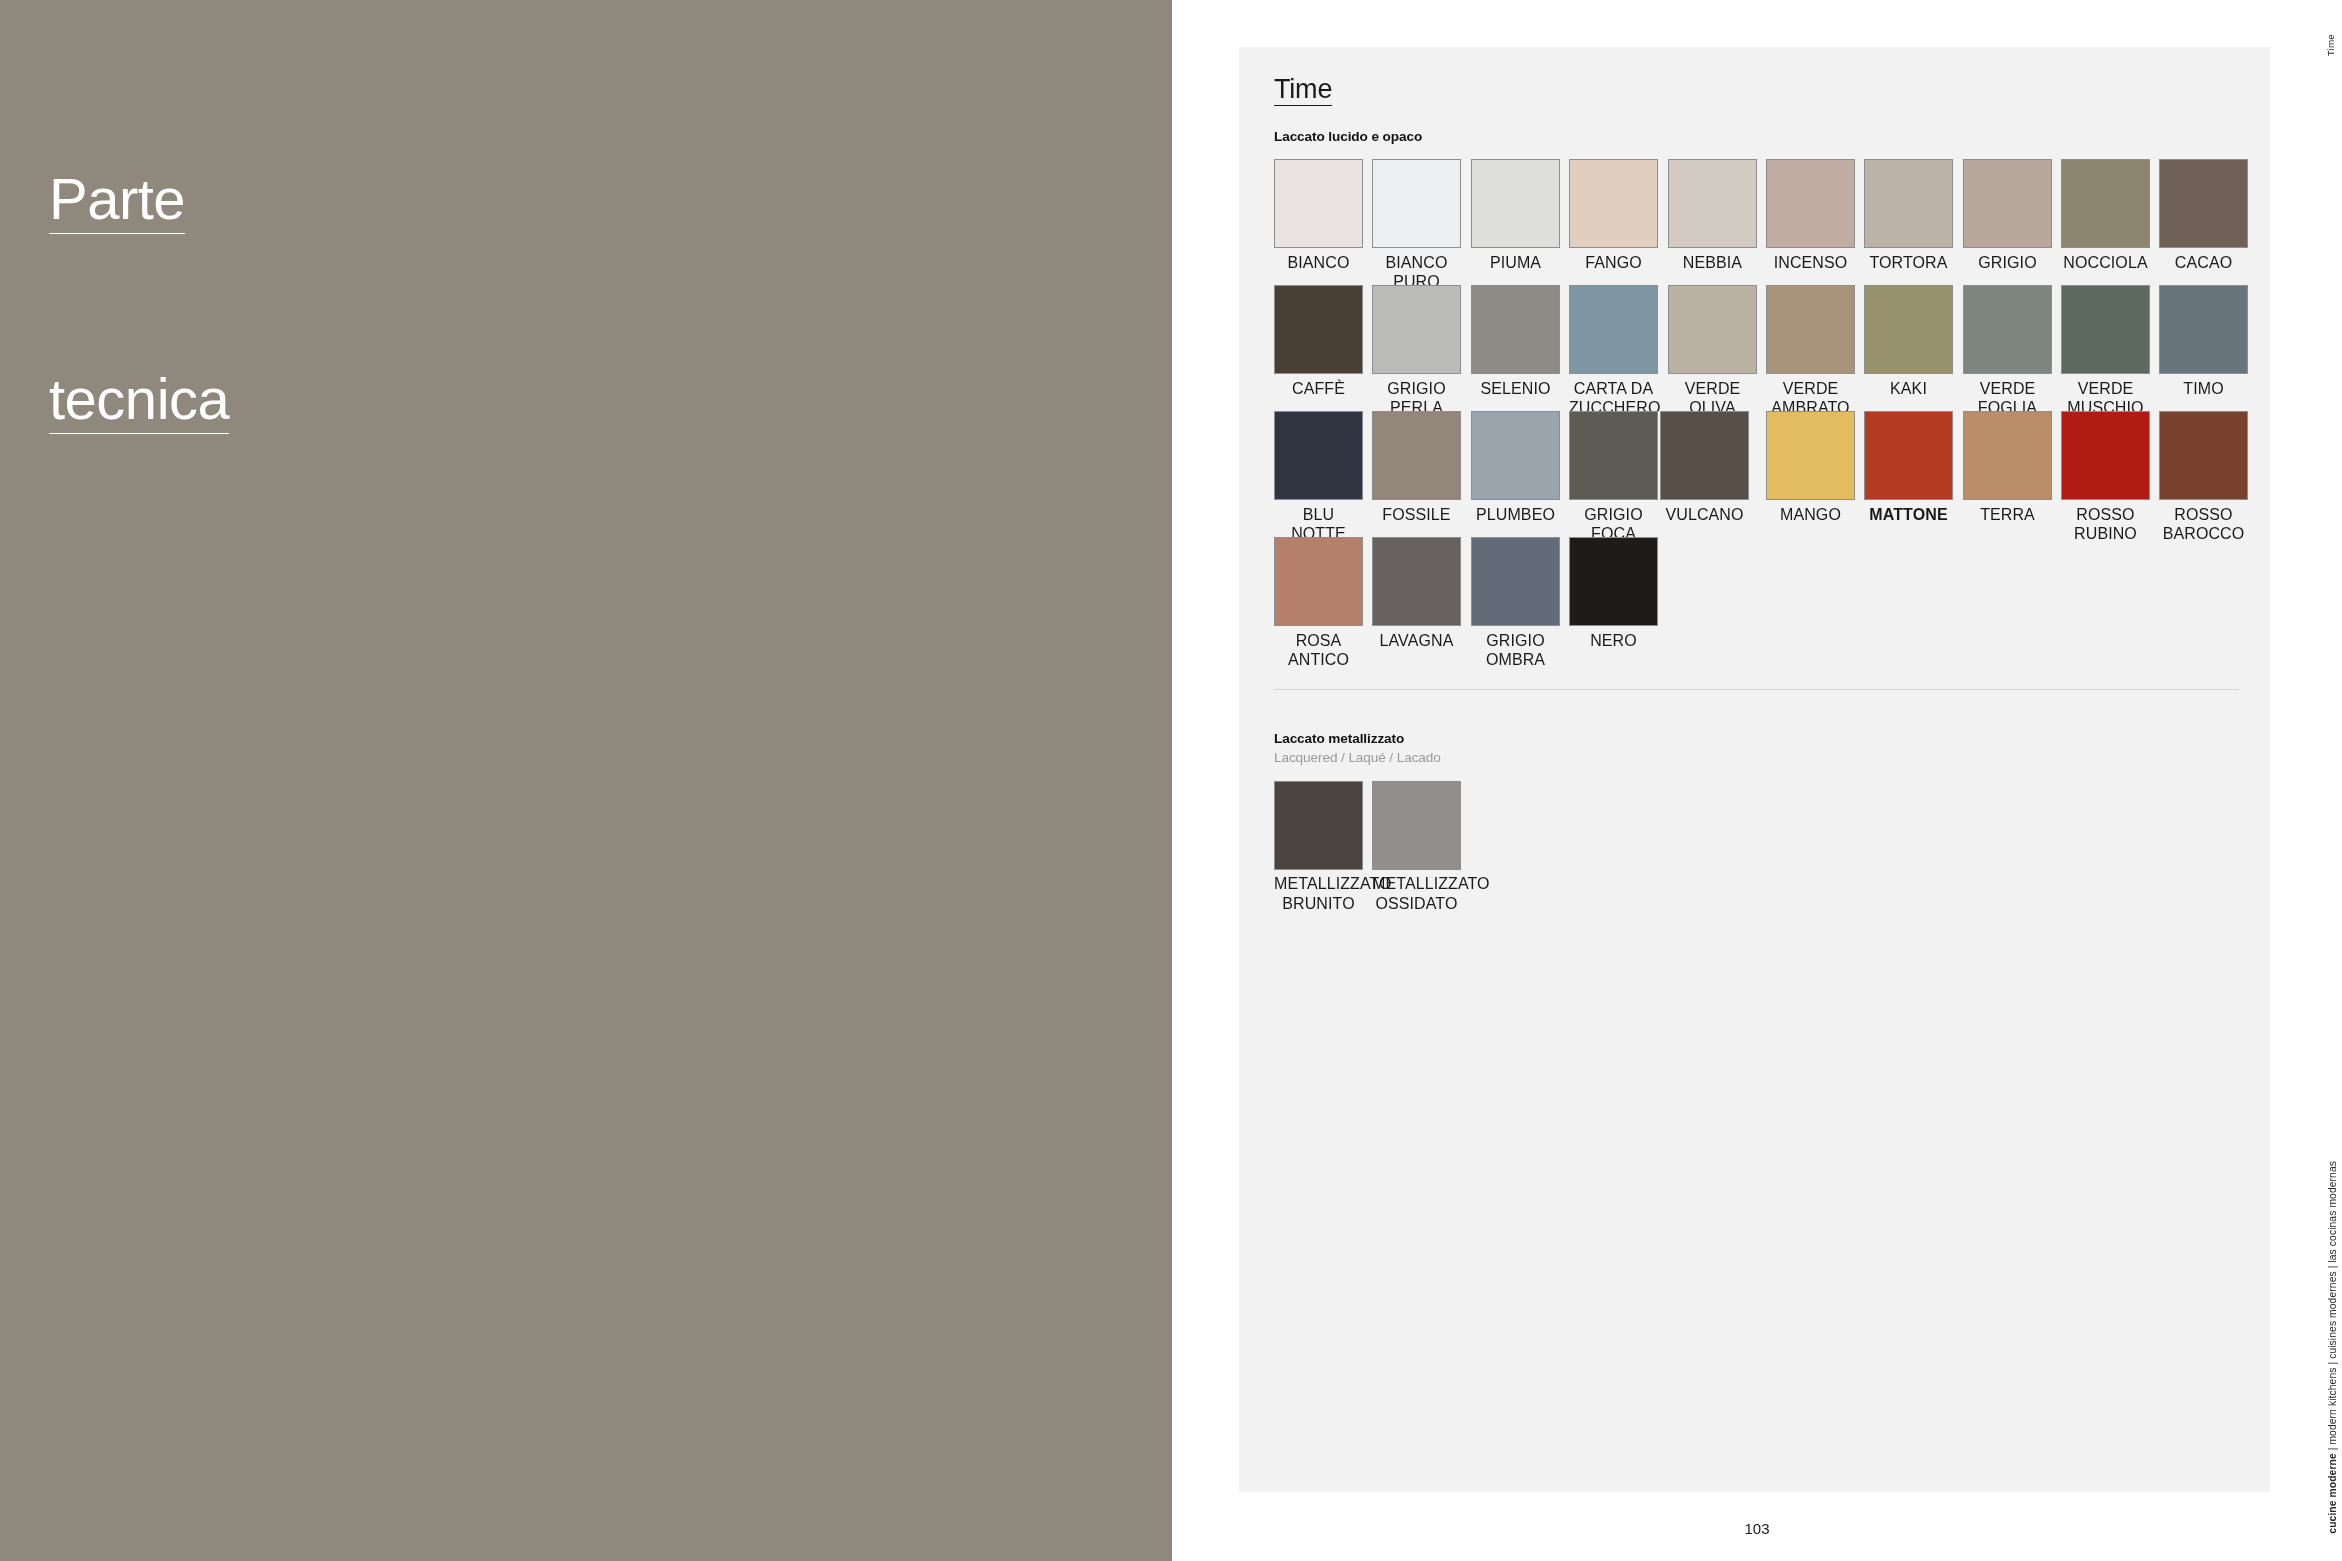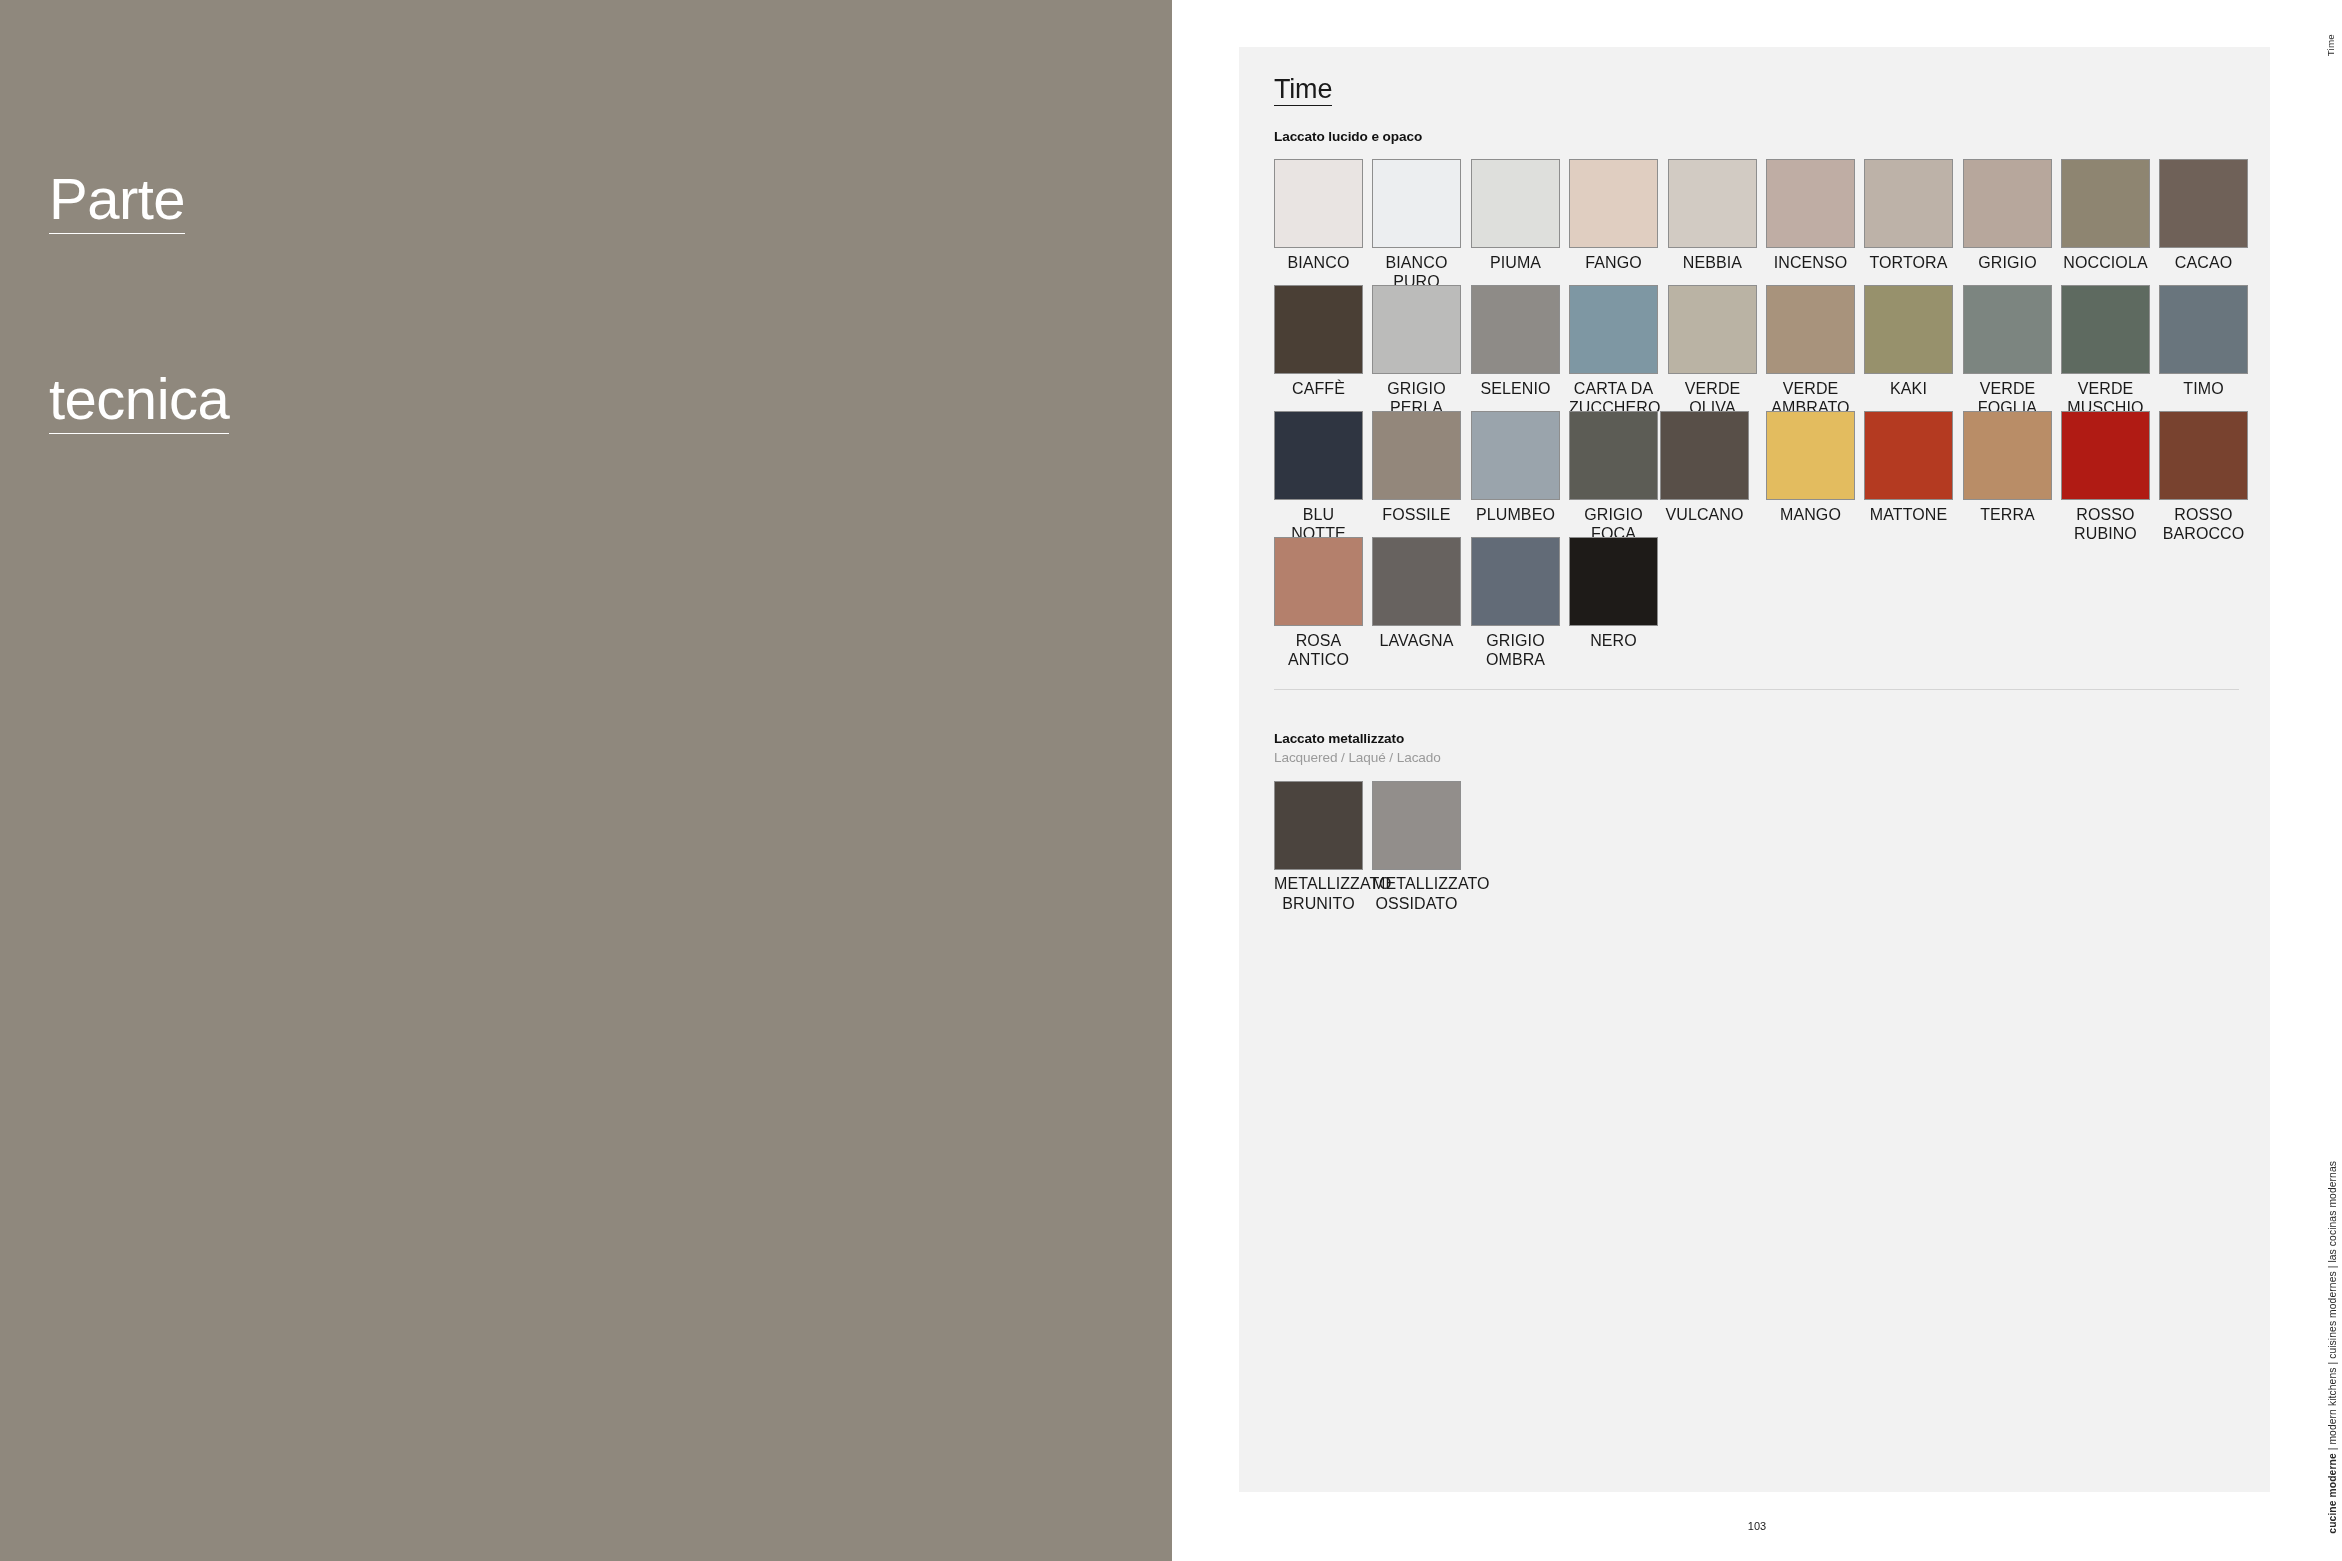--- a/index.html
+++ b/index.html
@@ -166,21 +166,21 @@
     white-space: nowrap;
   }
   #edge-tagline b { font-weight: 700; }
 
   #page-number {
     position: absolute;
     left: 0;
     top: 1520px;
     width: 1170px;
     text-align: center;
-    font-size: 11px;
+    font-size: 15px;
     color: #1a1a1a;
   }
 </style>
 </head>
 <body>
 
 <div id="left-page">
   <div id="left-title">
     <span class="tline">Parte</span>
     <span class="tline">tecnica</span>
@@ -358,21 +358,21 @@
               <div class="swatch-label">
                 <div>VULCANO</div>
               </div>
             </div>
             <div class="swatch-cell" style="left: 492px;">
               <div class="swatch-chip" style="background: rgb(227, 188, 95);"></div>
               <div class="swatch-label">
                 <div>MANGO</div>
               </div>
             </div>
-            <div class="swatch-cell" style="left: 590px;">
+            <div class="swatch-cell" style="left: 590px; font-weight: bold;">
               <div class="swatch-chip" style="background: rgb(180, 58, 33);"></div>
               <div class="swatch-label">
                 <div>MATTONE</div>
               </div>
             </div>
             <div class="swatch-cell" style="left: 689px;">
               <div class="swatch-chip" style="background: rgb(185, 141, 103);"></div>
               <div class="swatch-label">
                 <div>TERRA</div>
               </div>

